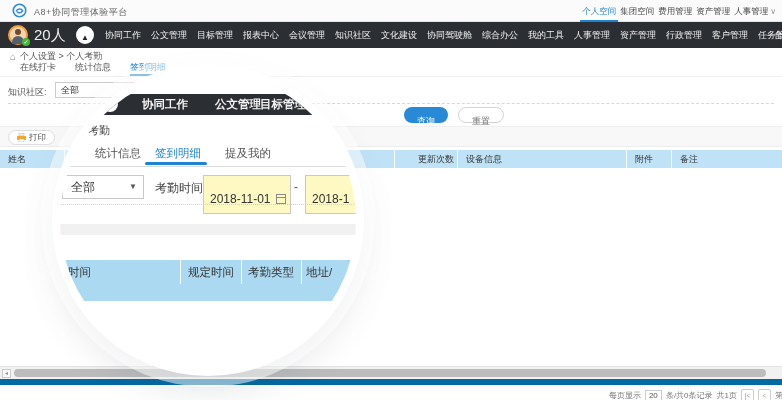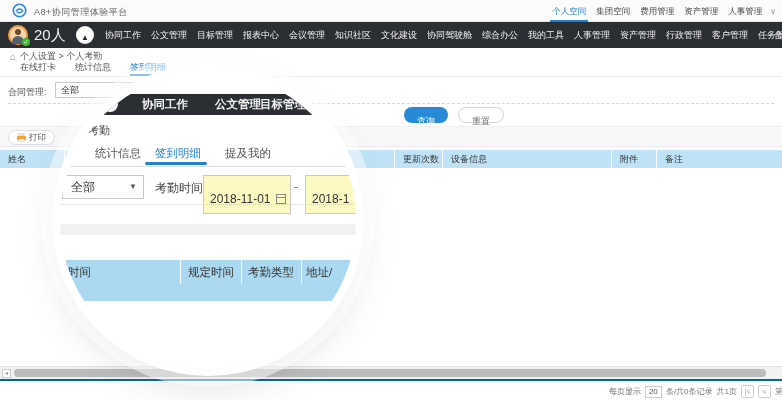--- a/index.html
+++ b/index.html
@@ -4,21 +4,21 @@
 <style>
   * { margin:0; padding:0; box-sizing:border-box; }
   html,body { width:782px; height:400px; }
   body { font-family:"Liberation Sans","DejaVu Sans",sans-serif; position:relative; overflow:hidden; background:#fff; color:#333; }
   #stage { position:absolute; inset:0; width:782px; height:400px; overflow:hidden; background:#fff; }
 
   
   .topbar { position:absolute; left:0; top:0; width:782px; height:22px; background:#fbfbfb; border-bottom:1px solid #e6e6e6; }
   .logo { position:absolute; left:12px; top:3px; width:15px; height:15px; }
   .topbar-title { position:absolute; left:34px; top:6px; font-size:9px; color:#666; letter-spacing:.5px; }
-  .topmenu { position:absolute; right:6px; top:0; height:22px; display:flex; align-items:center; gap:6px; }
+  .topmenu { position:absolute; right:6px; top:0; height:22px; display:flex; align-items:center; gap:0; }
   .topmenu .titem { font-size:8.5px; color:#444; height:22px; line-height:22px; padding:0 2px; cursor:pointer; }
   .topmenu .titem.active { border-bottom:2px solid #1f83d3; color:#1f83d3; }
   .topmenu .chev { font-size:8px; color:#999; }
 
   
   .navbar { position:absolute; left:0; top:22px; width:782px; height:26px; background:#2b2e33; overflow:hidden; }
   .avatar { position:absolute; left:8px; top:3px; width:20px; height:20px; border-radius:50%; background:#f2d3ae; border:2px solid #ef9c3c; }
   .avatar::before { content:""; position:absolute; left:5px; top:2px; width:6px; height:6px; border-radius:50%; background:#6e4a2a; }
   .avatar::after { content:""; position:absolute; left:2px; top:9px; width:12px; height:8px; border-radius:6px 6px 0 0; background:#55606e; }
   .avatar-badge { position:absolute; left:22px; top:16px; width:8px; height:8px; border-radius:50%; background:#45b535; color:#fff; font-size:6px; line-height:8px; text-align:center; z-index:2; }
@@ -50,31 +50,31 @@
   .btn.primary { background:#288ad6; color:#fff; }
   .btn.ghost { background:#fff; color:#777; border:1px solid #d4d4d4; line-height:14px; }
 
   
   .toolbar-row { position:absolute; left:0; top:126px; width:782px; height:21px; background:#f8f8f8; border-top:1px solid #efefef; border-bottom:1px solid #ececec; }
   .print-btn { position:absolute; left:8px; top:3px; height:15px; line-height:13px; padding:0 8px; border:1px solid #ddd; border-radius:8px; background:#fff; font-size:8.5px; color:#555; display:flex; align-items:center; gap:3px; cursor:pointer; }
 
   
   .thead { position:absolute; left:0; top:150px; width:782px; height:18px; background:#bfe2f6; display:flex; }
   .th { height:18px; line-height:18px; font-size:9px; color:#333; padding-left:8px; border-right:1px solid rgba(255,255,255,.85); }
-  .th.c0{width:65px;} .th.c1{width:330px; border-right:1px solid rgba(255,255,255,.85);} .th.c2{width:48px;} .th.c3{width:169px;} .th.c4{width:45px;} .th.c5{flex:1; border-right:none;}
+  .th.c0{width:65px;} .th.c1{width:330px; border-right:1px solid rgba(255,255,255,.85);} .th.c2{width:48px;margin-left:15px;} .th.c3{width:169px;} .th.c4{width:45px;} .th.c5{flex:1; border-right:none;}
 
   .tbody { position:absolute; left:0; top:168px; width:782px; height:198px; background:#fff; }
 
   
   .hscroll { position:absolute; left:0; top:366px; width:782px; height:13px; background:#f1f1f1; border-top:1px solid #e3e3e3; }
   .hscroll .larrow { position:absolute; left:2px; top:2px; width:9px; height:9px; background:#fafafa; border:1px solid #ccc; font-size:5px; color:#999; line-height:7px; text-align:center; cursor:pointer; }
   .hscroll .thumb { position:absolute; left:14px; top:2px; width:752px; height:8px; border-radius:4px; background:#bcbcbc; cursor:pointer; }
 
   
-  .pagebar { position:absolute; left:0; top:379px; width:782px; height:21px; background:#fff; border-top:2px solid #0369a1; }
+  .pagebar { position:absolute; left:0; top:379px; width:782px; height:21px; background:#fff; border-top:6px solid #0369a1; }
   .pager { position:absolute; right:0; top:0; height:21px; display:flex; align-items:center; gap:4px; font-size:8px; color:#777; padding-right:0; }
   .pager input { width:17px; height:12px; border:1px solid #ccc; font-size:8px; text-align:center; color:#555; }
   .pbtn { width:13px; height:13px; border:1px solid #ccc; border-radius:2px; background:#fff; font-size:6.5px; color:#999; line-height:11px; text-align:center; cursor:pointer; }
   .pager .trailing { width:7px; overflow:hidden; white-space:nowrap; }
 
   
   .mag { position:absolute; left:60px; top:72px; width:296px; height:296px; border-radius:50%; background:#fff; overflow:hidden; z-index:10;
          box-shadow: 0 0 0 8px rgba(255,255,255,.96), 0 0 0 19px rgba(255,255,255,.5), 0 16px 40px rgba(70,80,95,.2); }
   .m-band { position:absolute; left:0; top:22px; width:296px; height:21px; background:#2b2e33; }
   .m-band .mcircle { position:absolute; left:42px; top:2px; width:16px; height:16px; border-radius:50%; background:#fff; text-align:center; font-size:7px; line-height:16px; color:#23262a; }
@@ -149,21 +149,21 @@
     <span class="home-ic">⌂</span>
     <span>个人设置 &gt; 个人考勤</span>
   </div>
 
   <div class="tabs">
     <span class="tab t0">在线打卡</span>
     <span class="tab t1">统计信息</span>
     <span class="tab t2">签到明细</span>
   </div>
 
-  <span class="filter-label">合同管理:</span>
+  <span class="filter-label">知识社区:</span>
   <div class="filter-select">
     <span>全部</span>
     <span class="caret">▼</span>
   </div>
   <div class="dashed-sep"></div>
 
   <div class="btn-row">
     <div class="btn primary">查询</div>
     <div class="btn ghost">重置</div>
   </div>

